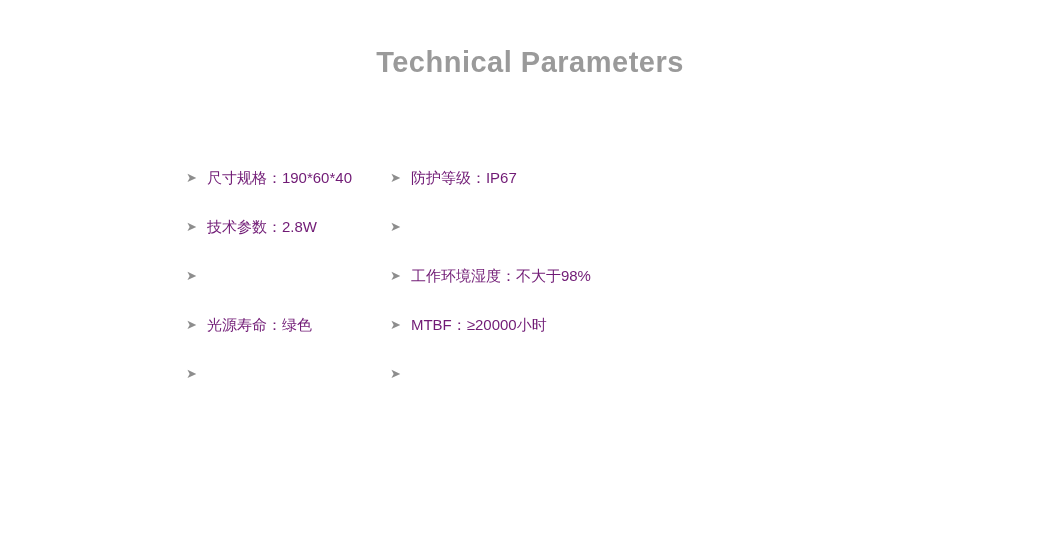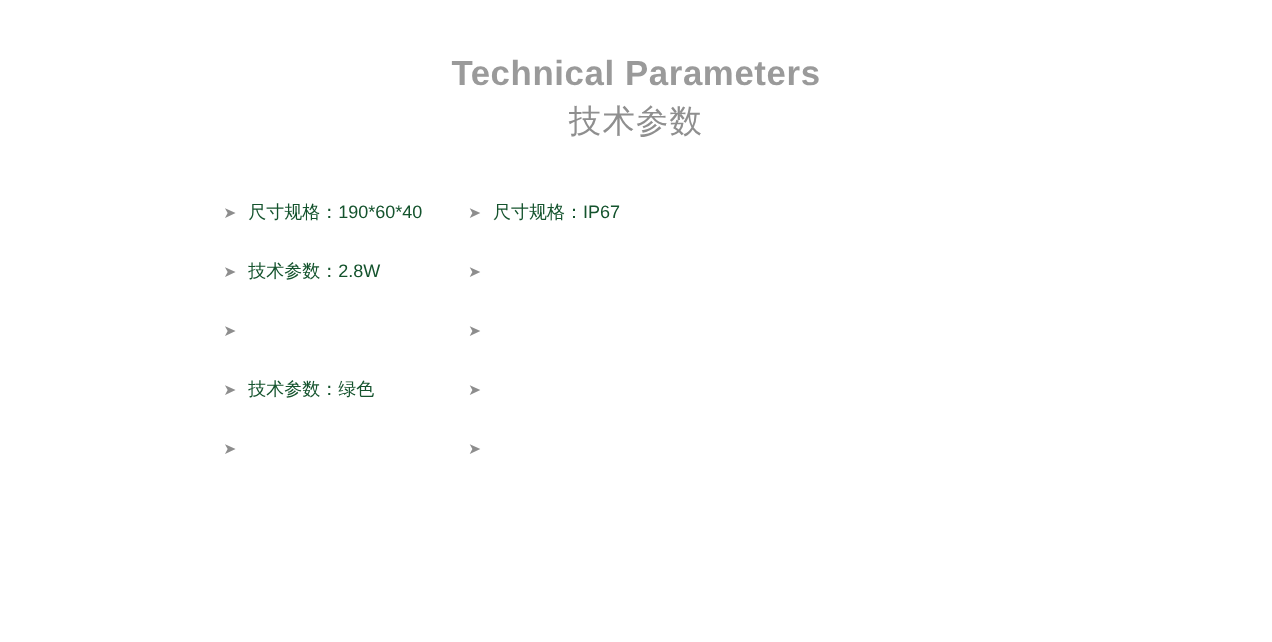--- a/index.html
+++ b/index.html
@@ -66,69 +66,70 @@
     color: #8d8d8d;
     font-size: 13px;
     margin-right: 10px;
     line-height: 20px;
     flex: none;
     transform: translateY(0px);
   }
   .spec-text {
     white-space: nowrap;
     font-size: 15px;
-    color: #14532d;
+    color: #701a75;
   }
 </style>
 </head>
 <body>
 
 <div class="page">
 
   <div class="titles">
     <div class="title-en">Technical Parameters</div>
-    <div class="title-cn">技术参数</div>
   </div>
 
   <div class="specs">
 
     <div class="col col-left">
       <div class="spec-item">
         <span class="bullet">➤</span>
         <span class="spec-text">尺寸规格：190*60*40</span>
       </div>
       <div class="spec-item">
         <span class="bullet">➤</span>
         <span class="spec-text">技术参数：2.8W</span>
       </div>
       <div class="spec-item">
         <span class="bullet">➤</span>
       </div>
       <div class="spec-item">
         <span class="bullet">➤</span>
-        <span class="spec-text">技术参数：绿色</span>
+        <span class="spec-text">光源寿命：绿色</span>
       </div>
       <div class="spec-item">
         <span class="bullet">➤</span>
       </div>
     </div>
 
     <div class="col col-right">
       <div class="spec-item">
         <span class="bullet">➤</span>
-        <span class="spec-text">尺寸规格：IP67</span>
+        <span class="spec-text">防护等级：IP67</span>
       </div>
       <div class="spec-item">
         <span class="bullet">➤</span>
       </div>
       <div class="spec-item">
         <span class="bullet">➤</span>
+        <span class="spec-text">工作环境湿度：不大于98%</span>
       </div>
       <div class="spec-item">
         <span class="bullet">➤</span>
+        <span class="spec-text">MTBF：≥20000小时</span>
       </div>
       <div class="spec-item">
         <span class="bullet">➤</span>
       </div>
     </div>
 
   </div>
 </div>
 
 </body></html>

